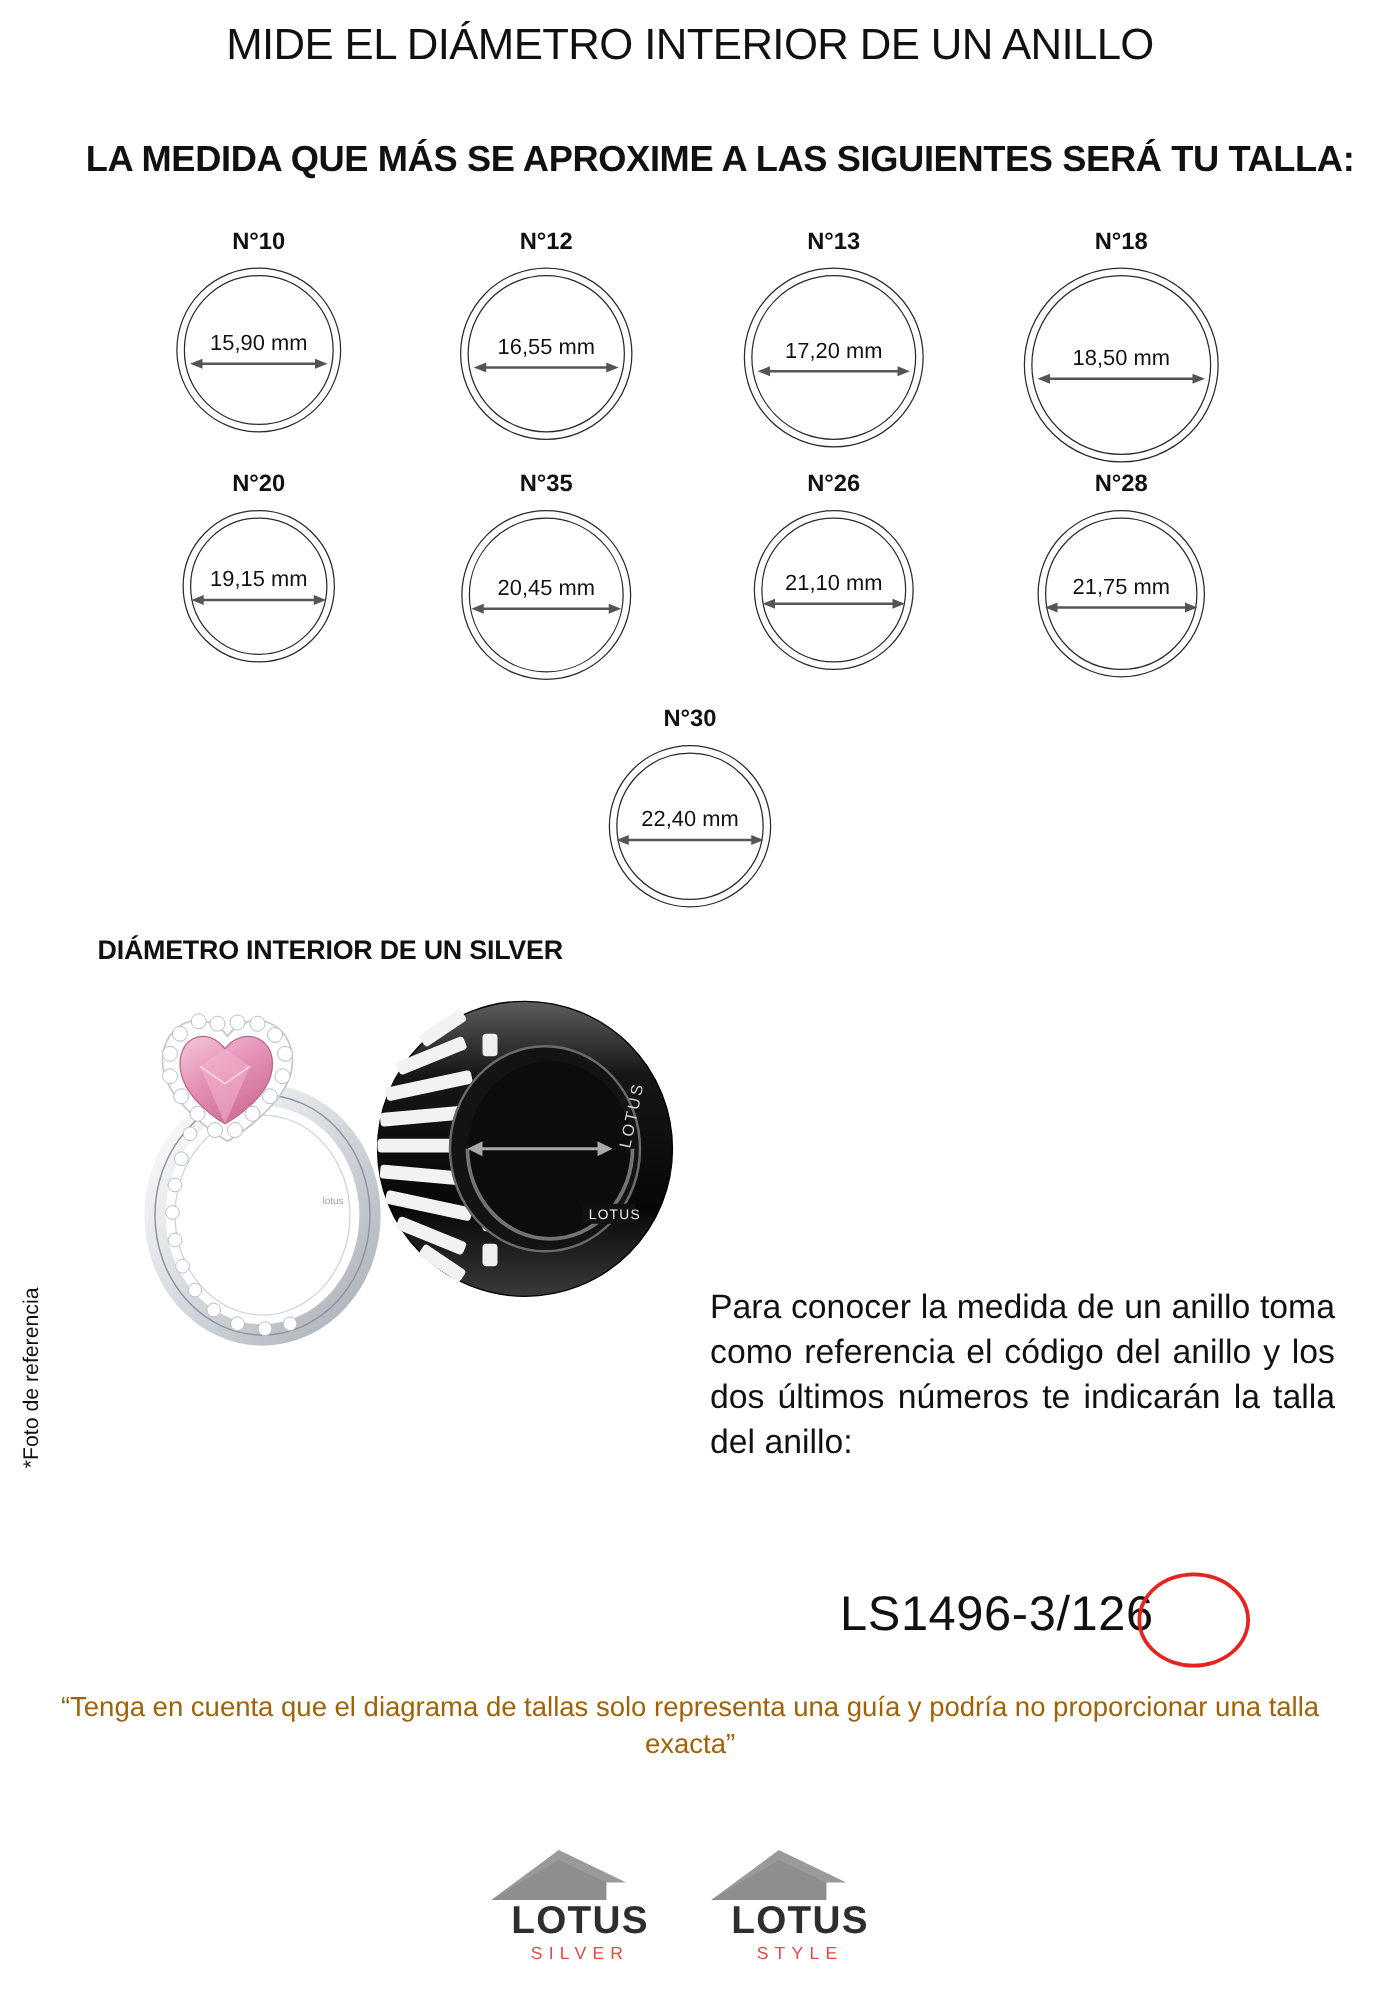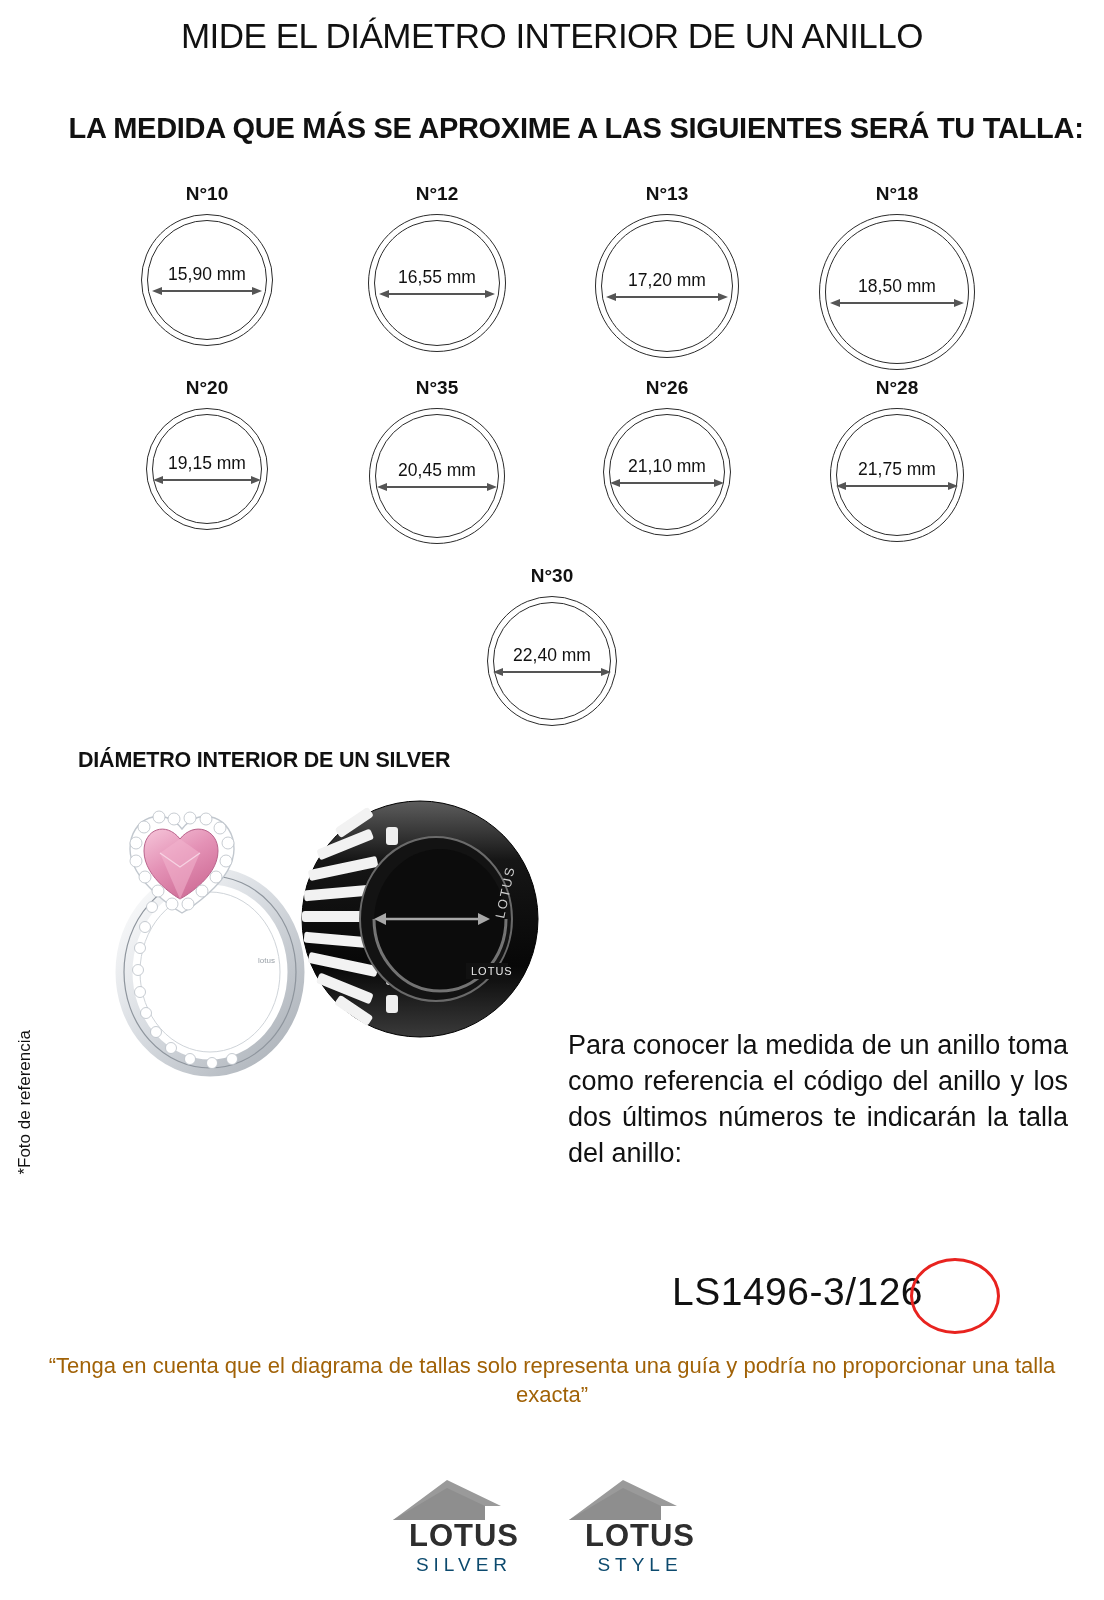--- a/index.html
+++ b/index.html
@@ -194,23 +194,23 @@
   .logo-mark { display: block; }
   .logo-word {
     font-weight: bold;
     font-size: 31px;
     letter-spacing: 1px;
     color: #2e2e2e;
     line-height: 1;
     margin-top: -4px;
   }
   .logo-sub {
-    font-size: 19px;
+    font-size: 14px;
     letter-spacing: 5px;
-    color: #0c4a6e;
+    color: #ef4444;
     margin-top: 3px;
   }
 </style>
 </head>
 <body>
 
 <h1 class="title">MIDE EL DIÁMETRO INTERIOR DE UN ANILLO</h1>
 <h2 class="subtitle">LA MEDIDA QUE MÁS SE APROXIME A LAS SIGUIENTES  SERÁ TU TALLA:</h2>
 
 <div class="sizes-area">

